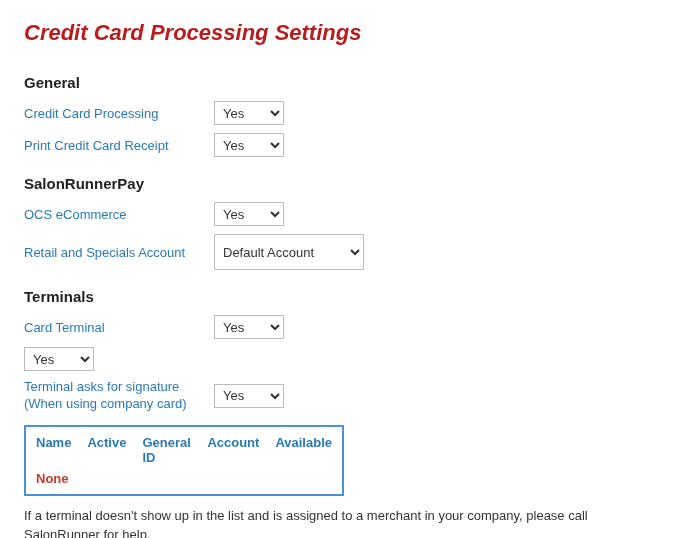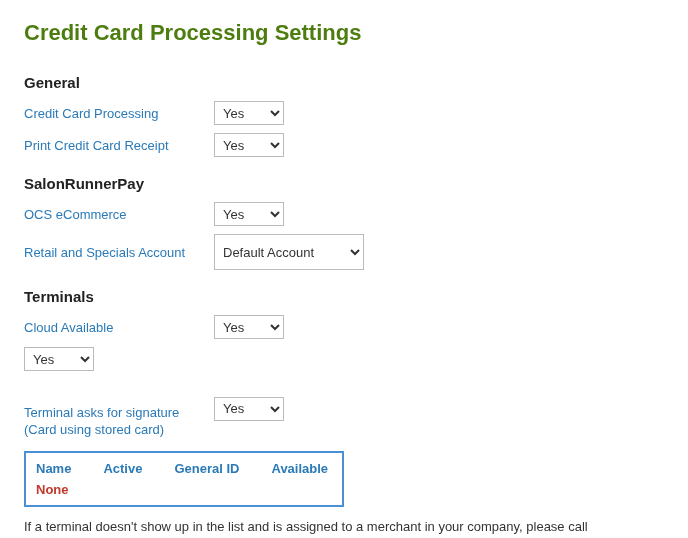--- a/index.html
+++ b/index.html
@@ -8,22 +8,23 @@
       font-size: 14px;
       color: #333;
       background: #fff;
       padding: 20px 24px;
       width: 688px;
       min-height: 538px;
     }
     h1.page-title {
       font-size: 22px;
       font-weight: bold;
-      color: #4d7c0f;
+      color: #b91c1c;
       margin-bottom: 28px;
+      font-style: italic;
     }
     h2.section-title {
       font-size: 15px;
       font-weight: bold;
       color: #222;
       margin-bottom: 10px;
       margin-top: 18px;
     }
     .form-row {
       display: flex;
@@ -64,21 +65,21 @@
     }
     .terminals-table-container {
       border: 2px solid #4a90d9;
       padding: 8px 10px;
       margin-top: 12px;
       margin-bottom: 10px;
       max-width: 320px;
     }
     .terminals-table-header {
       display: flex;
-      gap: 32px;
+      gap: 16px;
       font-size: 13px;
       font-weight: bold;
       color: #2a7ab8;
       margin-bottom: 6px;
     }
     .terminals-table-header span {
       color: #2a7ab8;
     }
     .terminals-table-none {
       color: #c0392b;
@@ -89,21 +90,20 @@
       font-size: 13px;
       color: #333;
       margin-bottom: 18px;
       max-width: 660px;
       line-height: 1.5;
     }
     .multi-line-label {
       display: flex;
       flex-direction: column;
       min-width: 180px;
-      margin-top: 26px;
     }
   </style>
 </head>
 <body>
 
 <h1 class="page-title">Credit Card Processing Settings</h1>
 
 <h2 class="section-title">General</h2>
 
 <div class="form-row">
@@ -135,48 +135,49 @@
 <div class="form-row">
   <span class="form-label">Retail and Specials Account</span>
   <select class="form-select-wide">
     <option>Default Account</option>
   </select>
 </div>
 
 <h2 class="section-title">Terminals</h2>
 
 <div class="form-row">
-  <span class="form-label">Cloud Available</span>
+  <span class="form-label">Card Terminal</span>
   <select class="form-select">
     <option>Yes</option>
     <option>No</option>
   </select>
 </div>
 
 <div class="form-row">
   <select class="form-select">
     <option>Yes</option>
     <option>No</option>
   </select>
 </div>
 
 <div class="form-row">
   <div class="multi-line-label">
     <span class="form-label-multi">Terminal asks for signature</span>
-    <span class="form-label-multi">(Card using stored card)</span>
+    <span class="form-label-multi">(When using company card)</span>
   </div>
   <select class="form-select">
     <option>Yes</option>
     <option>No</option>
   </select>
 </div>
 
 <div class="terminals-table-container">
   <div class="terminals-table-header">
     <span>Name</span>
     <span>Active</span>
     <span>General ID</span>
+    <span>Account</span>
     <span>Available</span>
   </div>
   <div class="terminals-table-none">None</div>
 </div>
 
 <p class="info-text">If a terminal doesn't show up in the list and is assigned to a merchant in your company, please call SalonRunner for help.</p>
 
 </body></html>

